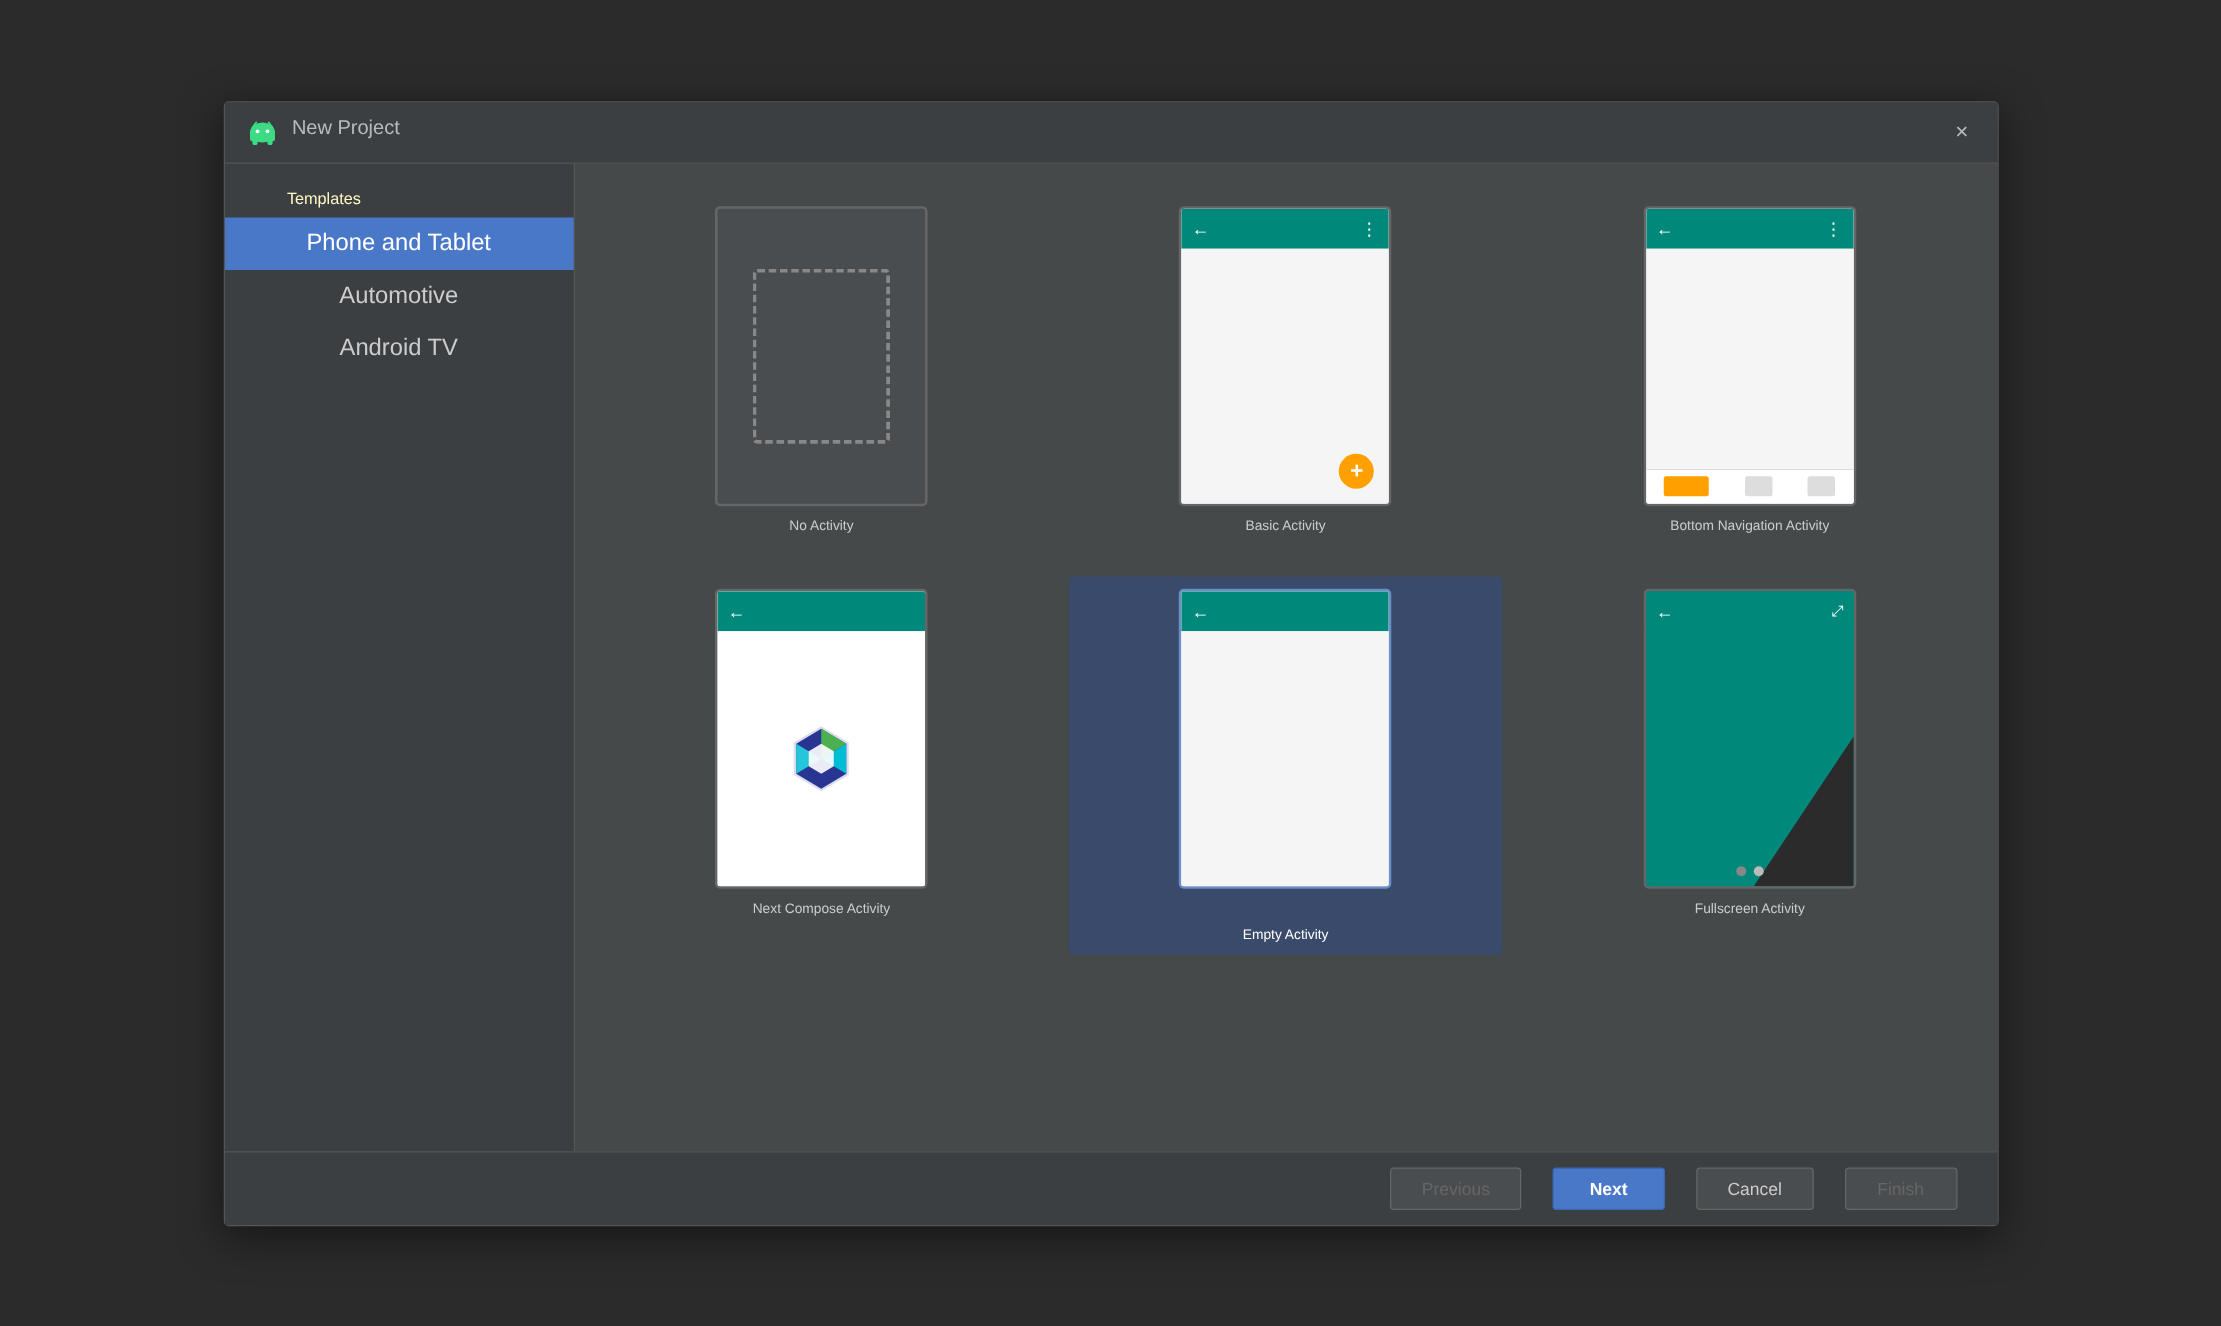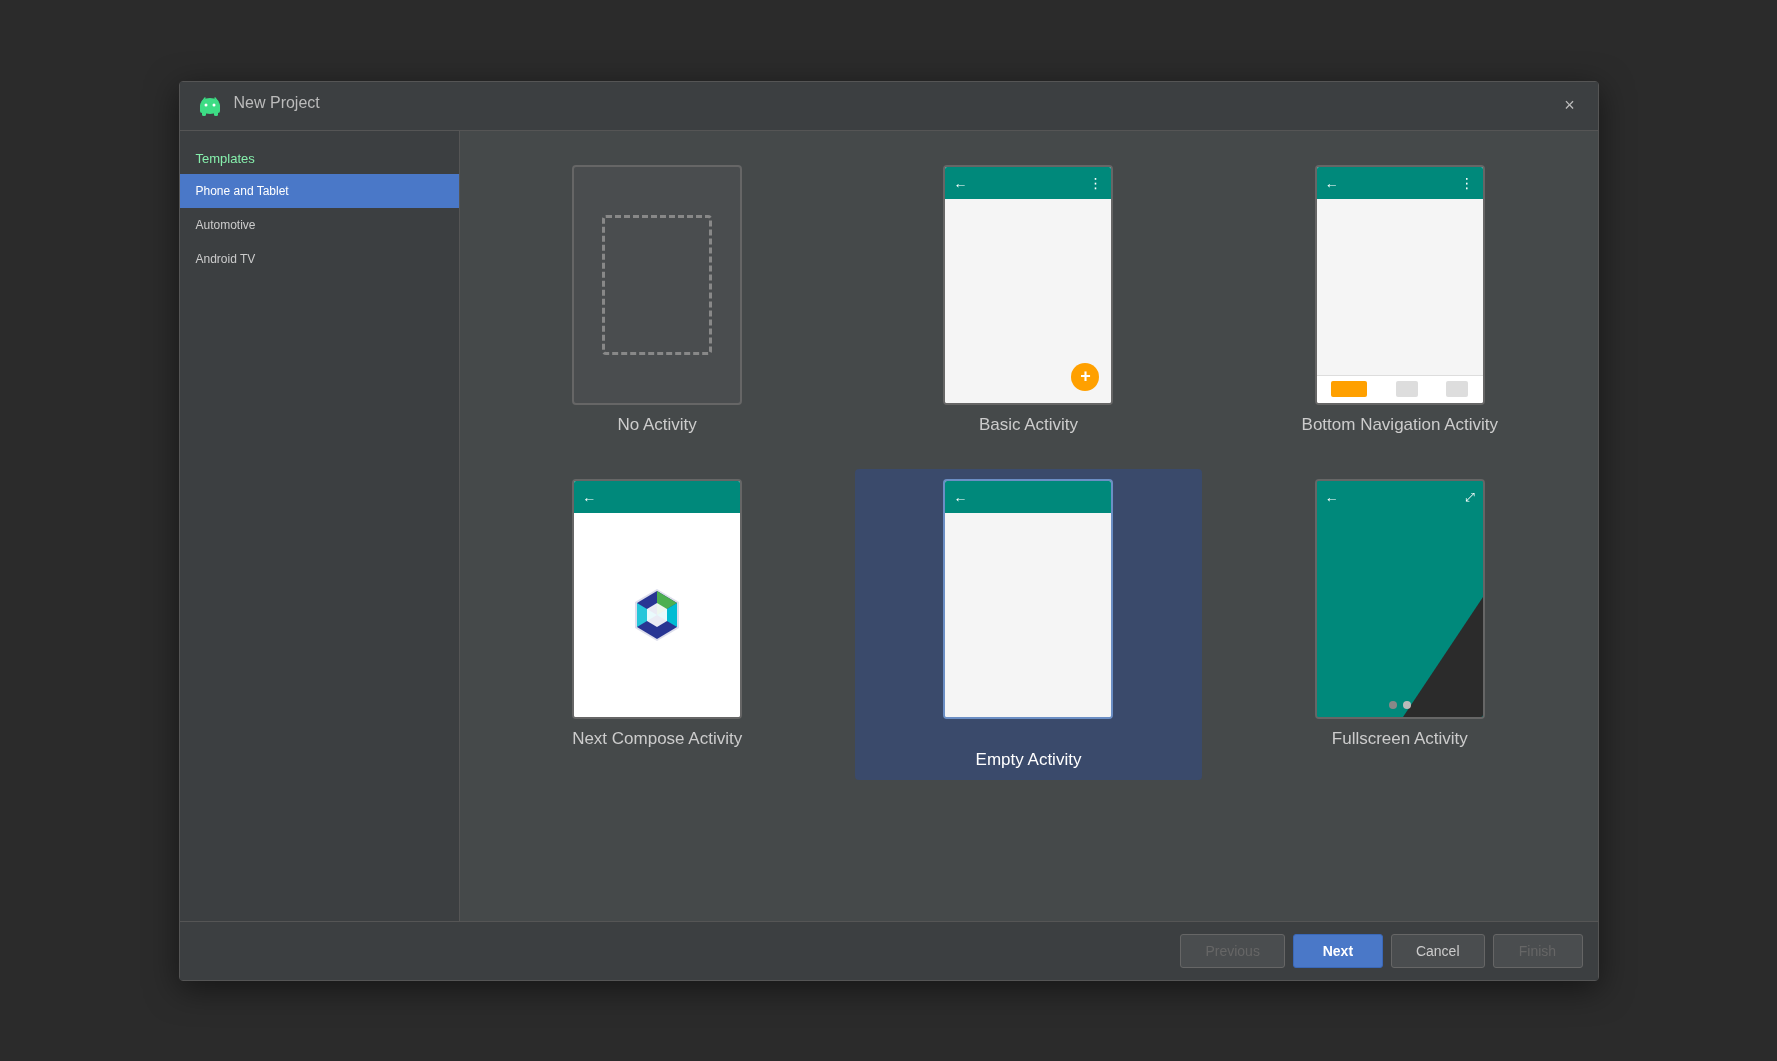--- a/index.html
+++ b/index.html
@@ -61,31 +61,33 @@
       overflow: hidden;
     }
     .sidebar {
       width: 280px;
       background: #3c3f41;
       border-right: 1px solid #555;
       flex-shrink: 0;
       padding-top: 8px;
     }
     .sidebar-section-label {
-      color: #86efac;
+      color: #fef9c3;
       font-size: 13px;
       padding: 12px 16px 8px 16px;
       font-weight: 400;
+      margin-left: 34px;
     }
     .sidebar-item {
       padding: 10px 16px;
       color: #cccccc;
-      font-size: 12px;
+      font-size: 19px;
       cursor: pointer;
       border-radius: 0;
+      text-align: center;
     }
     .sidebar-item.active {
       background: #4a78c8;
       color: #ffffff;
     }
     .main-content {
       flex: 1;
       background: #45494a;
       overflow-y: auto;
       padding: 24px;
@@ -121,21 +123,21 @@
       background: #fff;
       overflow: hidden;
       position: relative;
       margin-bottom: 10px;
     }
     .template-card.selected .template-preview {
       border-color: #6b8ec4;
     }
     .template-name {
       color: #cccccc;
-      font-size: 17px;
+      font-size: 11px;
       text-align: center;
     }
     .template-card.selected .template-name {
       color: #ffffff;
       margin-top: 21px;
     }
 
     
     .no-activity-preview {
       background: #4a4d4f;
@@ -313,23 +315,23 @@
 
     
     .main-content::-webkit-scrollbar { width: 10px; }
     .main-content::-webkit-scrollbar-track { background: #3c3f41; }
     .main-content::-webkit-scrollbar-thumb { background: #666; border-radius: 3px; }
 
     .dialog-footer {
       display: flex;
       align-items: center;
       justify-content: flex-end;
-      padding: 12px 15px;
+      padding: 12px 32px;
       border-top: 1px solid #555;
-      gap: 8px;
+      gap: 25px;
       flex-shrink: 0;
       background: #3c3f41;
     }
     .footer-btn {
       padding: 8px 24px;
       border-radius: 3px;
       font-size: 14px;
       cursor: pointer;
       border: 1px solid #666;
       background: #4a4d4f;

